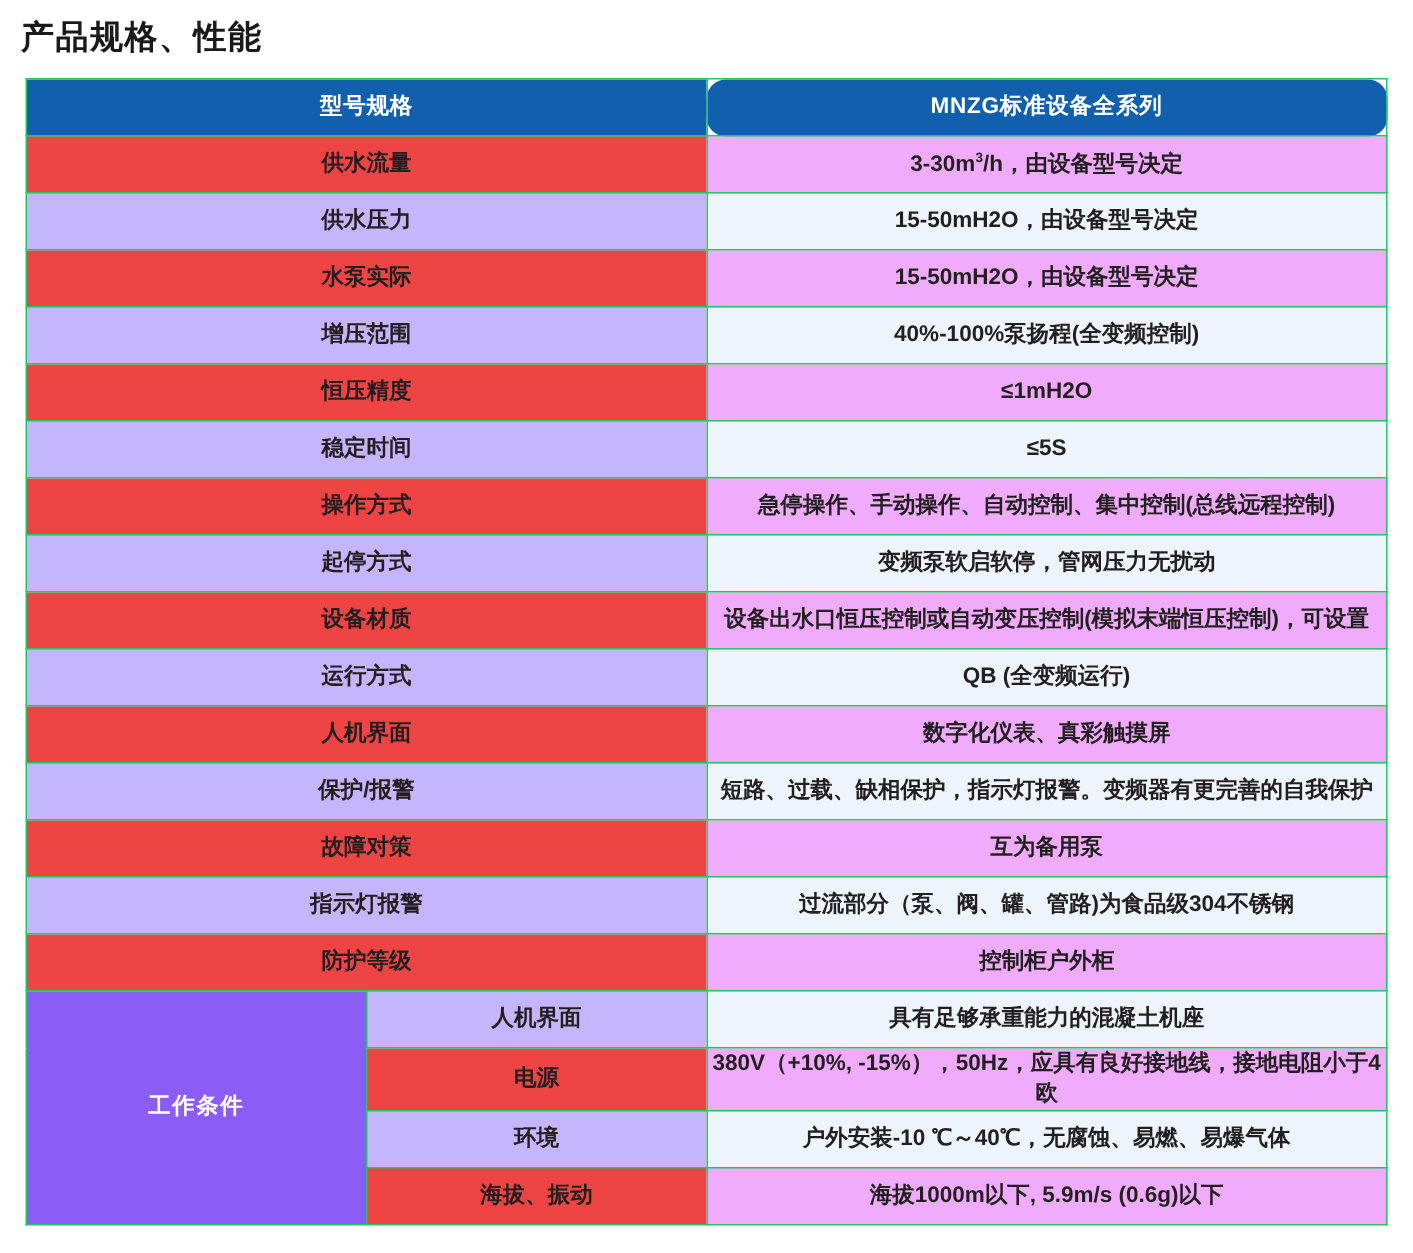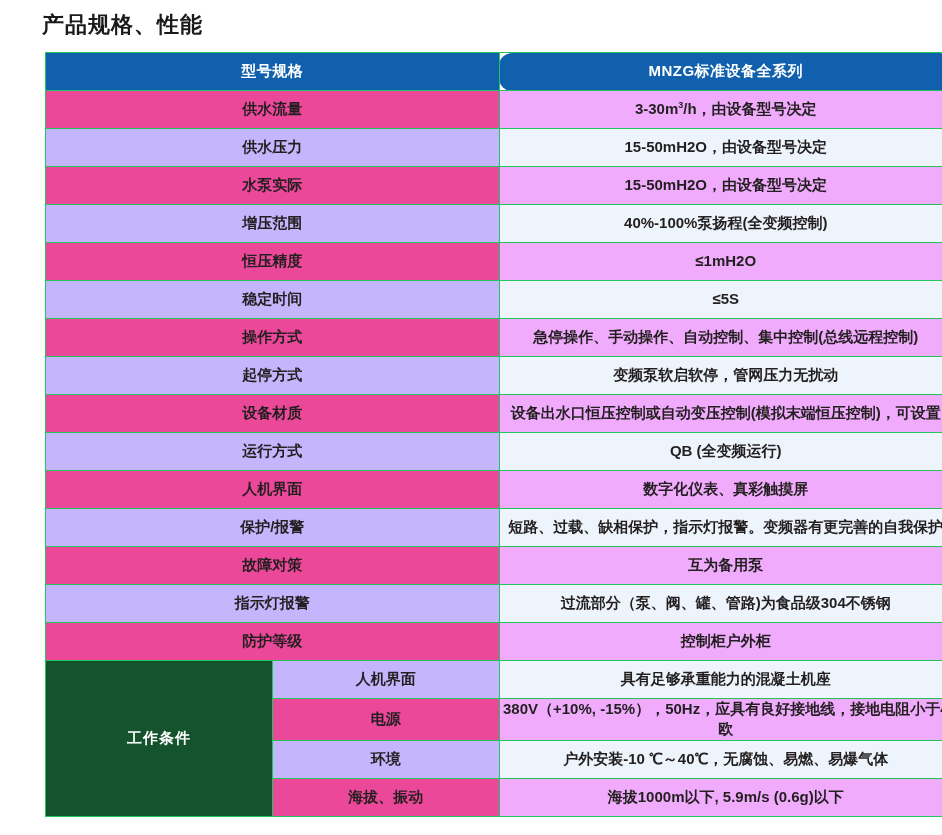--- a/index.html
+++ b/index.html
@@ -12,21 +12,20 @@
     height: 835px;
     font-family: "Liberation Sans", sans-serif;
     color: #231f20;
     overflow: hidden;
   }
   .page {
     position: relative;
     width: 942px;
     height: 697px;
     box-sizing: border-box;
-    padding-left: 28px;
   }
   .doc-title {
     font-size: 22px;
     font-weight: bold;
     letter-spacing: 1px;
     padding: 10px 0 12px 14px;
     color: #1a1a1a;
   }
   table.spec {
     border-collapse: collapse;
@@ -51,34 +50,34 @@
     font-size: 17px;
     letter-spacing: 0.5px;
     height: 43px;
     border-color: #1060ad;
   }
   .hdr-mid {
     font-size: 18px;
     border-radius: 13px;
   }
   .rowlabel {
-    background: #ec4899;
+    background: #ef4444;
     width: 272px;
   }
   .rowlabel.alt {
     background: #c4b5fd;
   }
   .rowval {
     background: #f0abfc;
   }
   .rowval.alt {
     background: #eef4fb;
   }
   .wc-label {
-    background: #14532d;
+    background: #8b5cf6;
     color: #ffffff;
     font-weight: bold;
     font-size: 18px;
     letter-spacing: 1px;
     width: 147px;
     border-color: #1060ad;
   }
   .wc-sub {
     width: 125px;
   }

